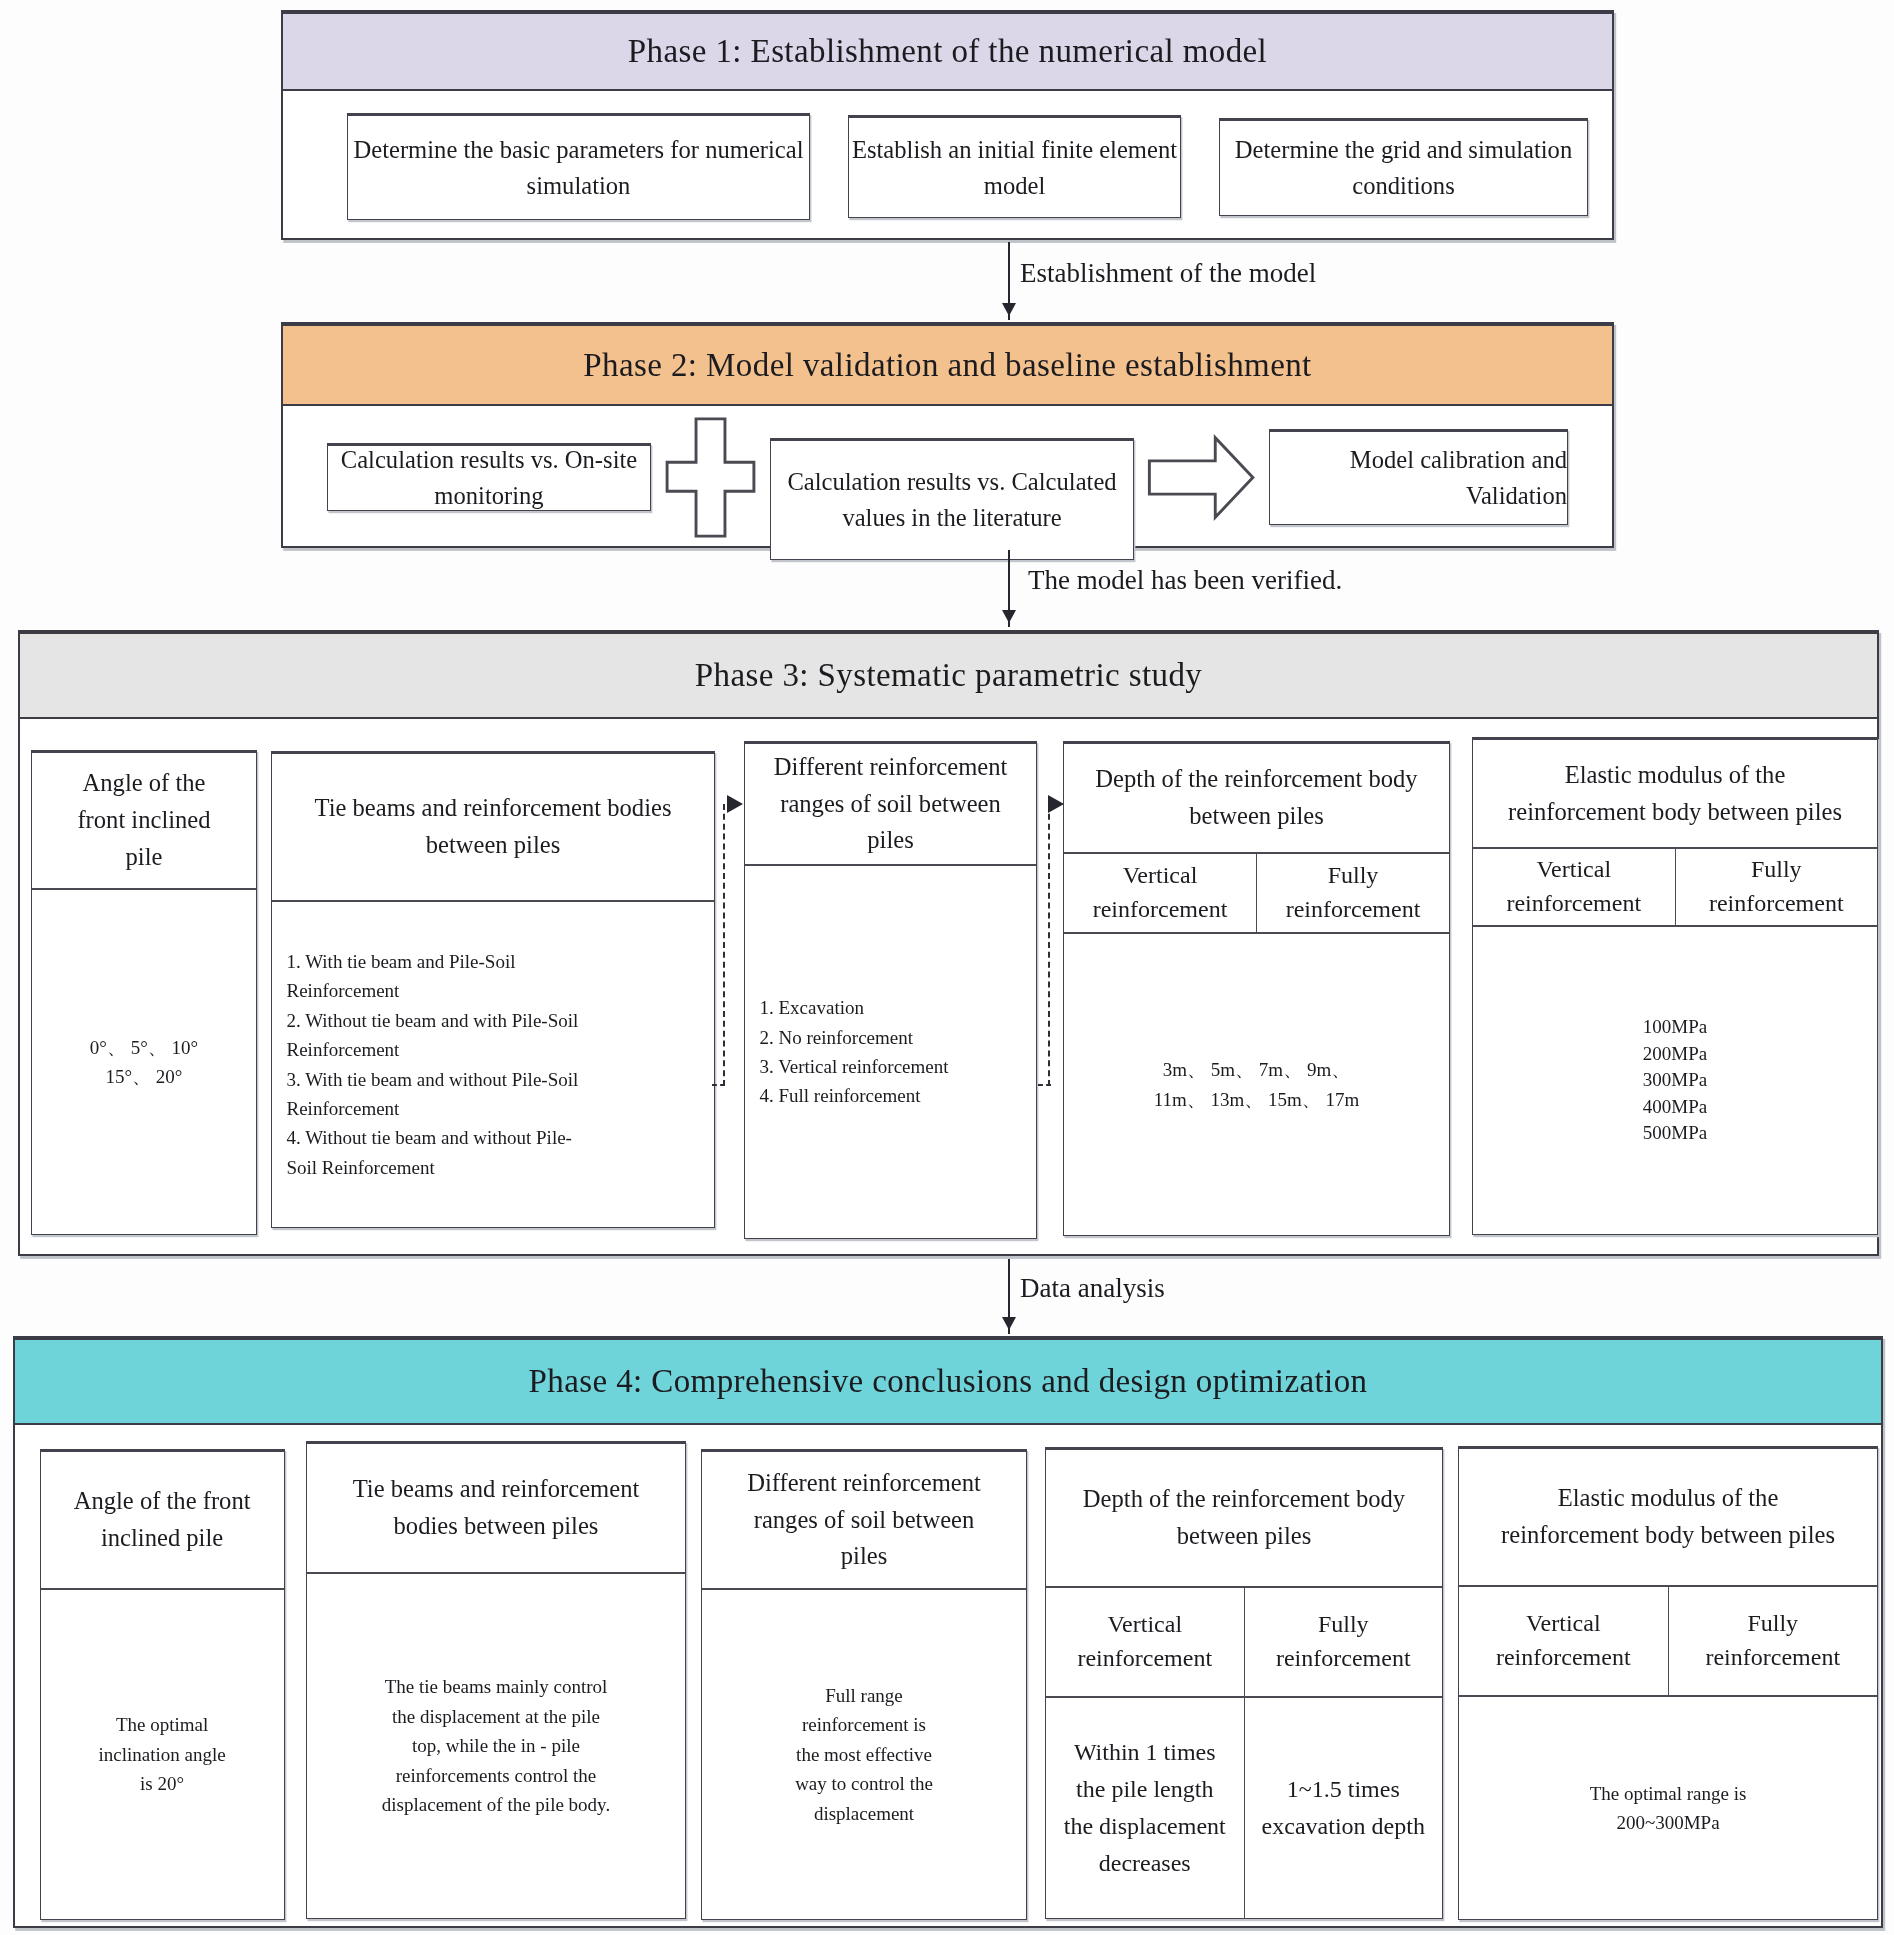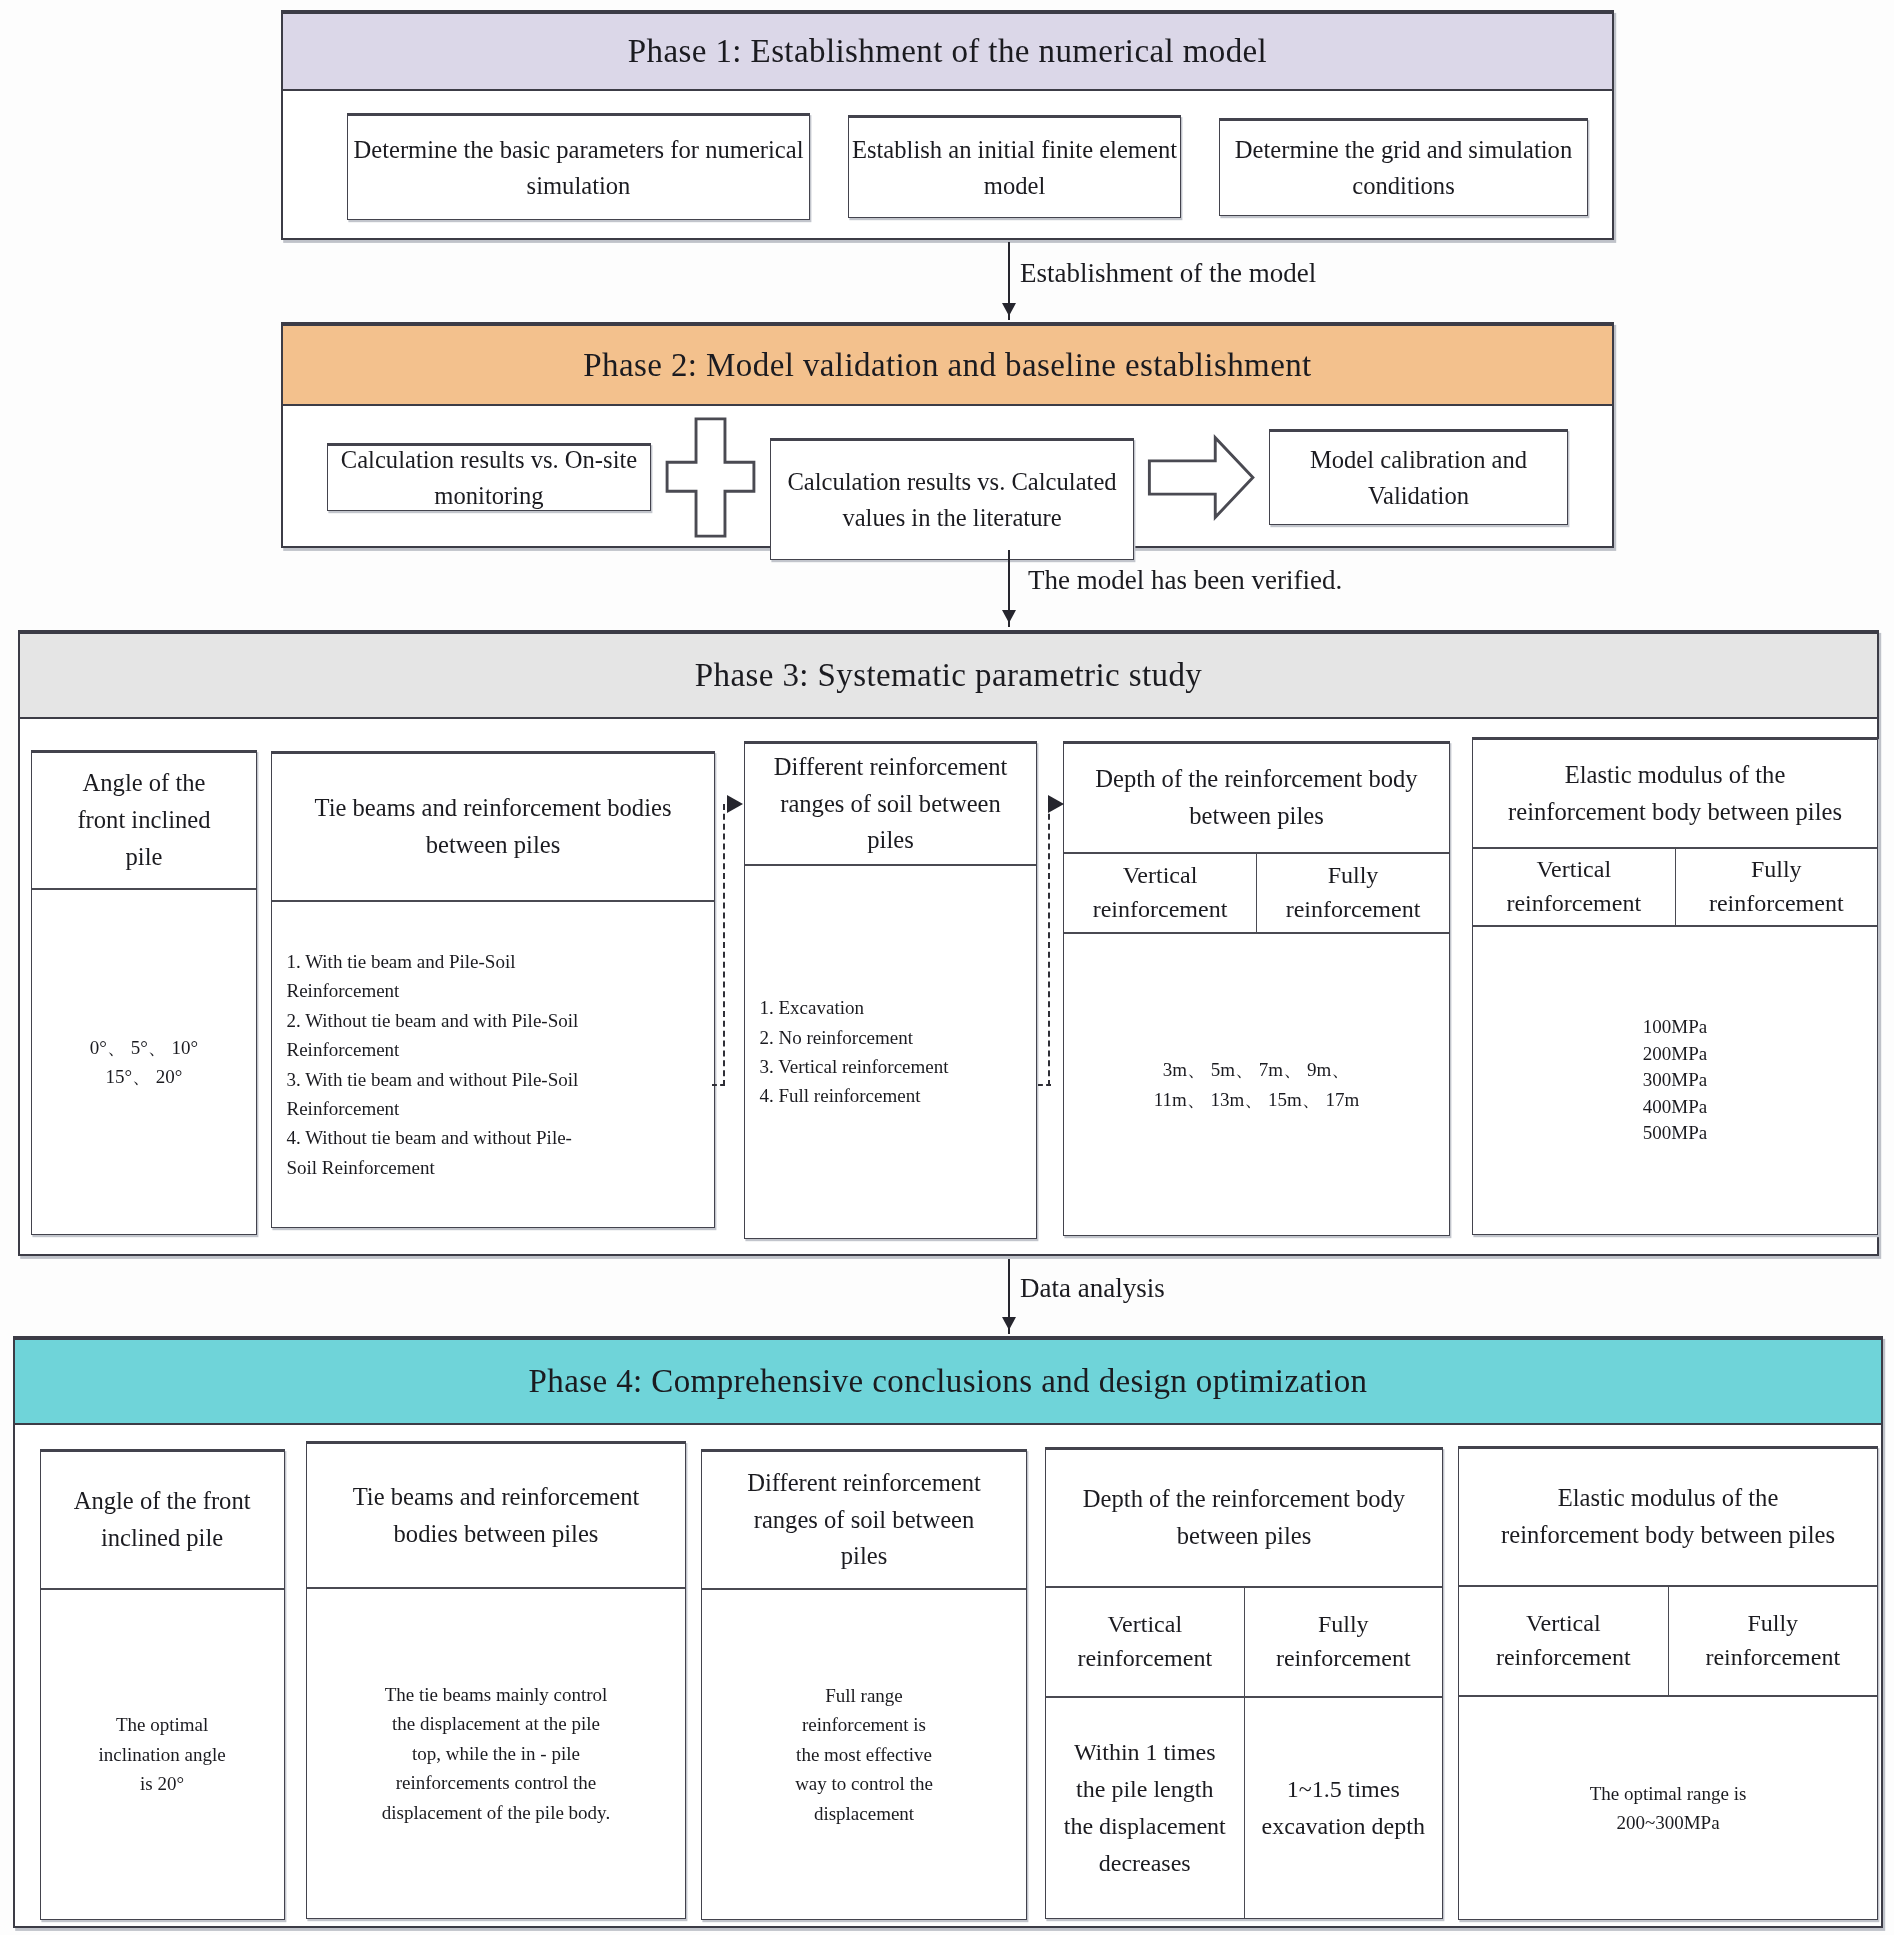--- a/index.html
+++ b/index.html
@@ -38,21 +38,21 @@
   }
 
   .p1-row { display: flex; align-items: center; justify-content: center; gap: 38px; height: 151px; padding-left: 40px; }
   .p1-b1 { width: 463px; height: 107px; }
   .p1-b2 { width: 333px; height: 103px; }
   .p1-b3 { width: 369px; height: 98px; }
 
   .p2-row { display: flex; align-items: center; justify-content: center; gap: 13px; height: 142px; padding: 0 17.4px; }
   .p2-b1 { width: 324px; height: 68px; }
   .p2-b2 { width: 364px; height: 122px; margin-top: 44px; }
-  .p2-b3 { width: 299px; height: 96px; }
+  .p2-b3 { width: 299px; height: 96px; text-align: right; }
   .shape { flex: 0 0 auto; display: block; }
 
   .flow-arrow { position: absolute; width: 0; border-left: 2.2px solid #26262e; }
   .flow-arrow::after {
     content: ""; position: absolute; left: -8.3px; bottom: -2.9px;
     border: 7.2px solid transparent; border-top: 13px solid #26262e;
   }
   .flow-label { position: absolute; font-size: 27px; white-space: nowrap; }
 
   .col {
@@ -208,21 +208,21 @@
 
   <div class="col" style="left:24.6px; top:109px; width:245px; height:471px">
     <div class="col-header" style="height:138px">Angle of the front
 inclined pile</div>
     <div class="cc">The optimal
 inclination angle
 is 20°</div>
   </div>
 
   <div class="col" style="left:291px; top:101px; width:380px; height:478px">
-    <div class="col-header" style="height:145px">Tie beams and reinforcement
+    <div class="col-header" style="height:130px">Tie beams and reinforcement
 bodies between piles</div>
     <div class="cc">The tie beams mainly control
 the displacement at the pile
 top, while the in - pile
 reinforcements control the
 displacement of the pile body.</div>
   </div>
 
   <div class="col" style="left:686px; top:109px; width:326px; height:471px">
     <div class="col-header" style="height:138px">Different reinforcement

